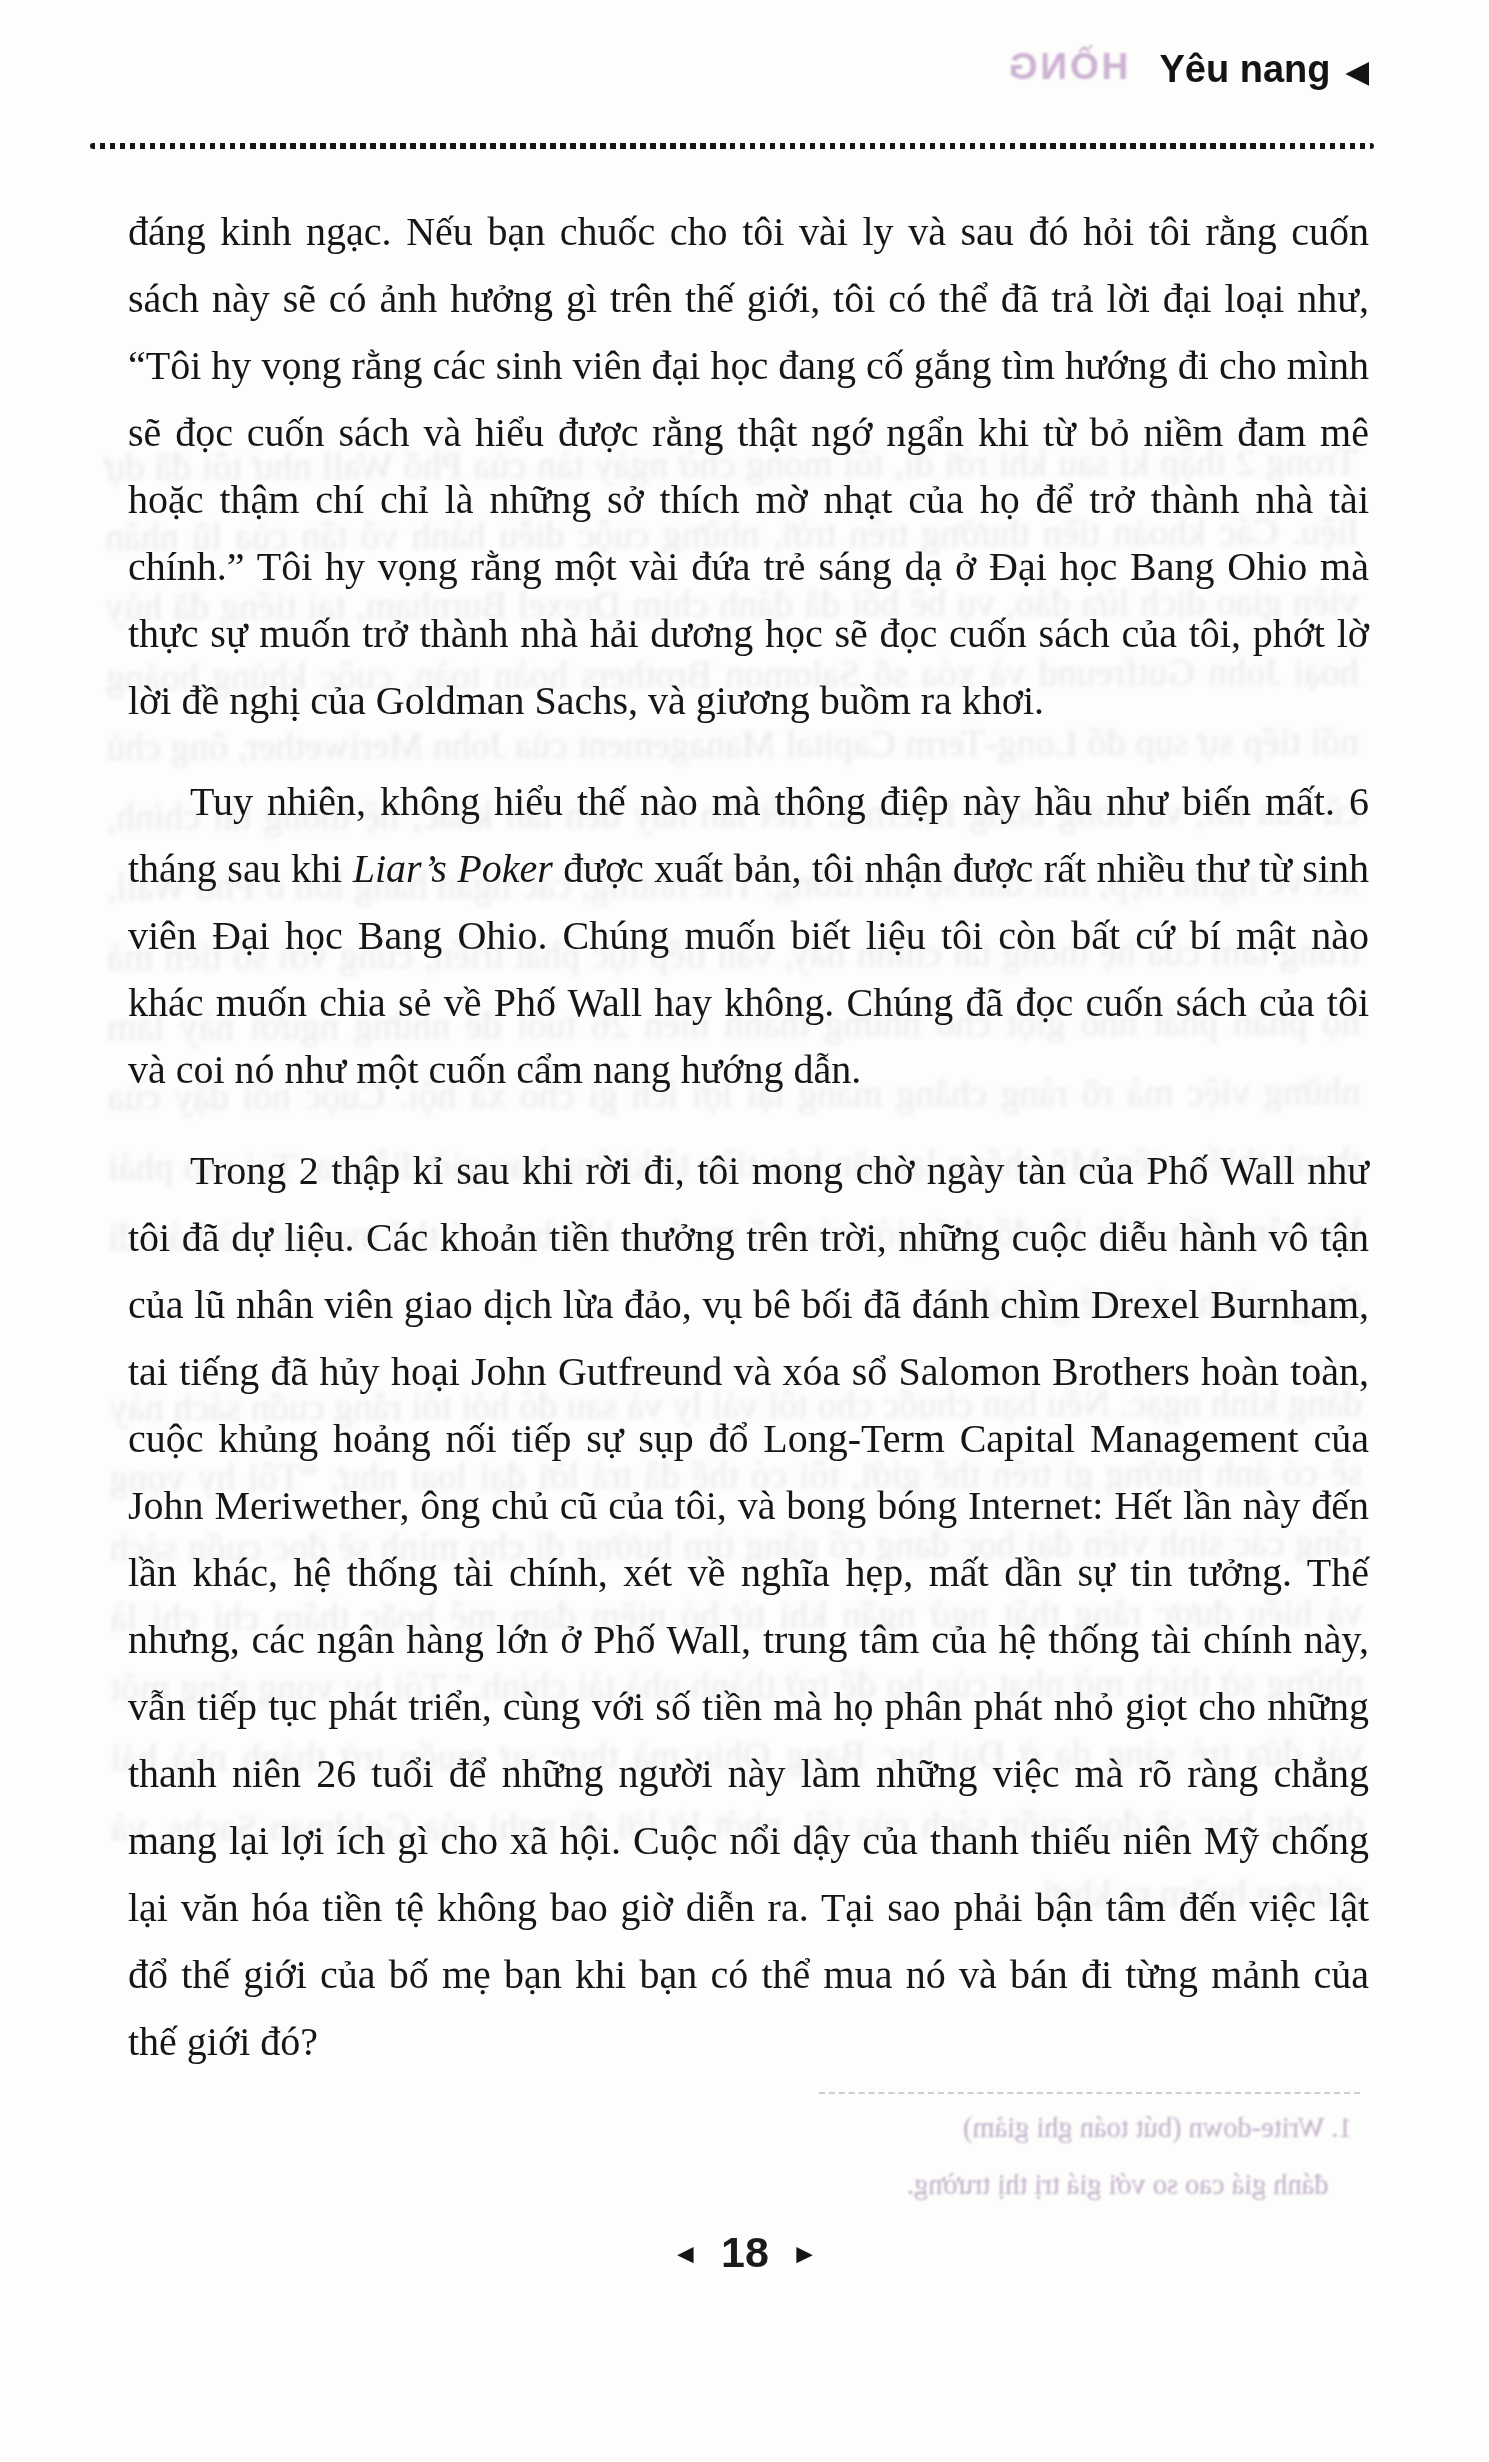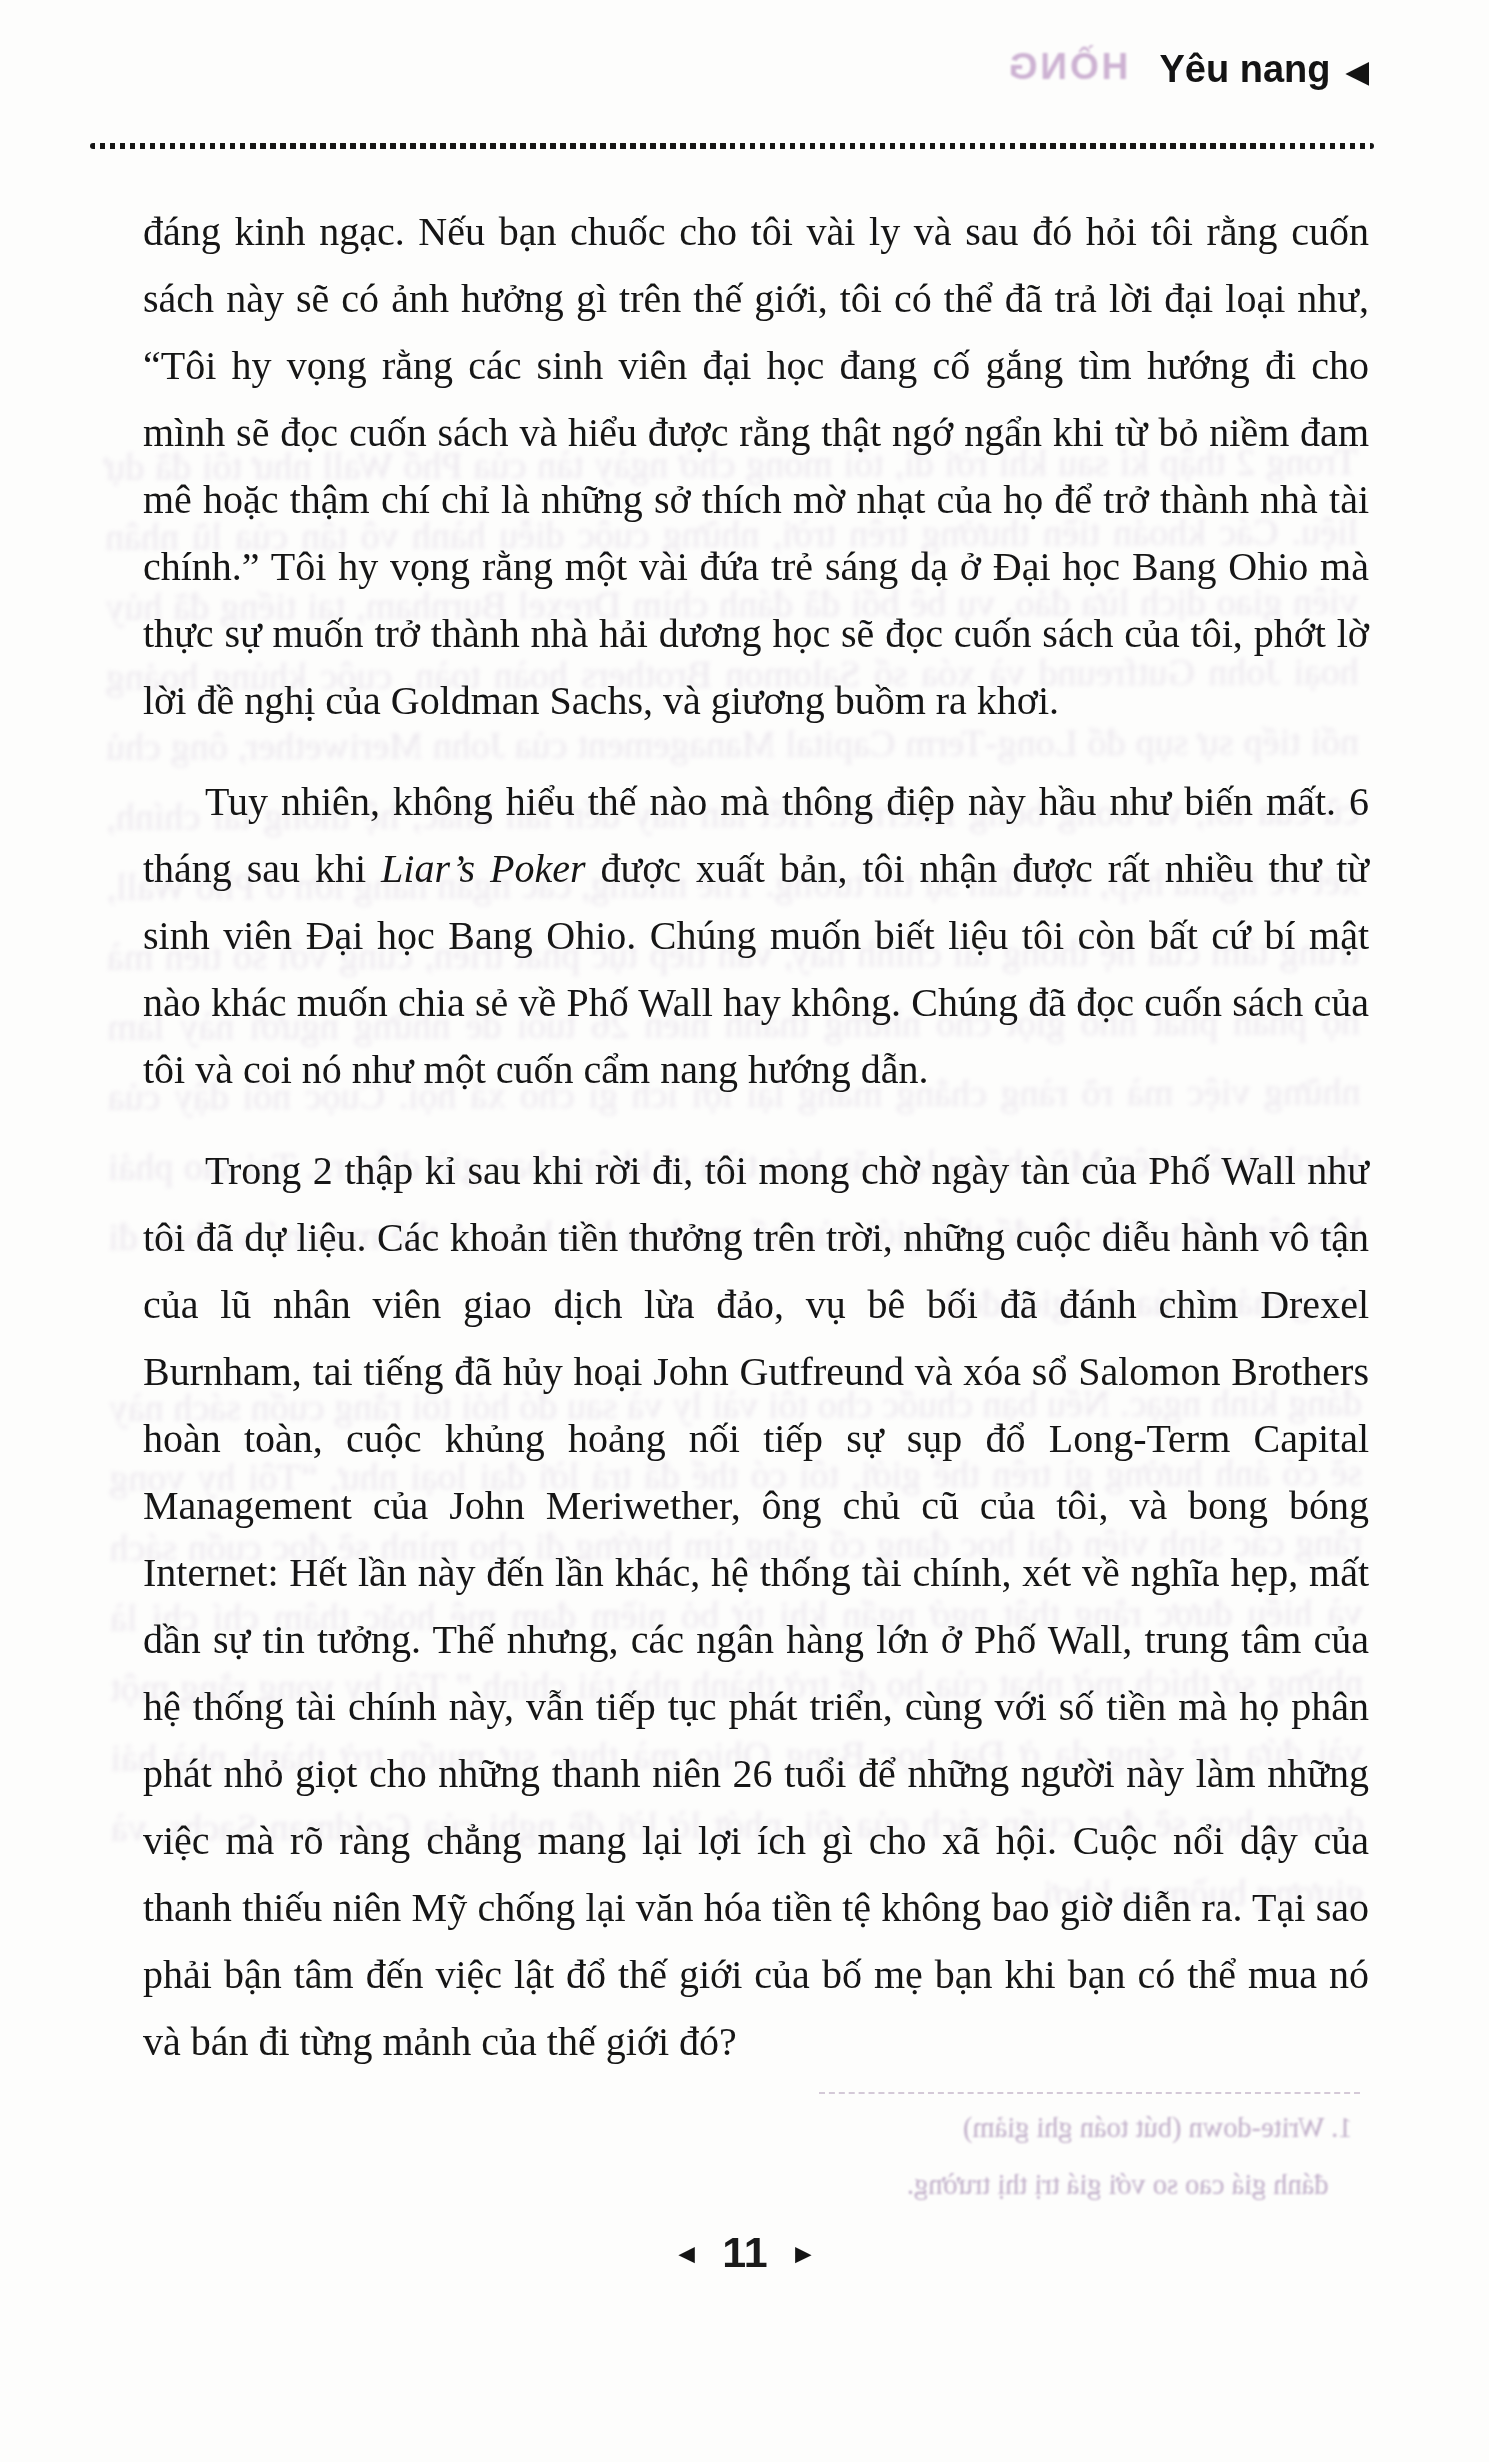--- a/index.html
+++ b/index.html
@@ -65,21 +65,21 @@
     font-size:31px; line-height:1; color:#141414;
     transform:translateY(1.8px);
   }
   .dotted-rule {
     position:absolute; left:90px; right:116px; top:143px; height:6.4px;
     background:repeating-linear-gradient(90deg, #161616 0 5.5px, transparent 5.5px 10px);
     border-radius:3.7px;
     z-index:3;
   }
   .body-text {
-    position:absolute; left:143px; right:121px; top:198px;
+    position:absolute; left:128px; right:121px; top:198px;
     font-size:40px; line-height:67px;
     text-align:justify;
     z-index:2;
   }
   .body-text p { margin:0; }
   .body-text p.spaced { margin-top:34px; }
   .body-text p.indented { text-indent:62px; }
   .book-title-italic { font-style:italic;margin-top:34px; }
 
   .footer {
@@ -118,18 +118,18 @@
   <div class="dotted-rule"></div>
 
   <div class="body-text">
     <p>đáng kinh ngạc. Nếu bạn chuốc cho tôi vài ly và sau đó hỏi tôi rằng cuốn sách này sẽ có ảnh hưởng gì trên thế giới, tôi có thể đã trả lời đại loại như, “Tôi hy vọng rằng các sinh viên đại học đang cố gắng tìm hướng đi cho mình sẽ đọc cuốn sách và hiểu được rằng thật ngớ ngẩn khi từ bỏ niềm đam mê hoặc thậm chí chỉ là những sở thích mờ nhạt của họ để trở thành nhà tài chính.” Tôi hy vọng rằng một vài đứa trẻ sáng dạ ở Đại học Bang Ohio mà thực sự muốn trở thành nhà hải dương học sẽ đọc cuốn sách của tôi, phớt lờ lời đề nghị của Goldman Sachs, và giương buồm ra khơi.</p>
     <p class="spaced indented"><span>Tuy nhiên, không hiểu thế nào mà thông điệp này hầu như biến mất. 6 tháng sau khi </span><span class="book-title-italic">Liar’s Poker</span><span> được xuất bản, tôi nhận được rất nhiều thư từ sinh viên Đại học Bang Ohio. Chúng muốn biết liệu tôi còn bất cứ bí mật nào khác muốn chia sẻ về Phố Wall hay không. Chúng đã đọc cuốn sách của tôi và coi nó như một cuốn cẩm nang hướng dẫn.</span></p>
     <p class="spaced indented">Trong 2 thập kỉ sau khi rời đi, tôi mong chờ ngày tàn của Phố Wall như tôi đã dự liệu. Các khoản tiền thưởng trên trời, những cuộc diễu hành vô tận của lũ nhân viên giao dịch lừa đảo, vụ bê bối đã đánh chìm Drexel Burnham, tai tiếng đã hủy hoại John Gutfreund và xóa sổ Salomon Brothers hoàn toàn, cuộc khủng hoảng nối tiếp sự sụp đổ Long-Term Capital Management của John Meriwether, ông chủ cũ của tôi, và bong bóng Internet: Hết lần này đến lần khác, hệ thống tài chính, xét về nghĩa hẹp, mất dần sự tin tưởng. Thế nhưng, các ngân hàng lớn ở Phố Wall, trung tâm của hệ thống tài chính này, vẫn tiếp tục phát triển, cùng với số tiền mà họ phân phát nhỏ giọt cho những thanh niên 26 tuổi để những người này làm những việc mà rõ ràng chẳng mang lại lợi ích gì cho xã hội. Cuộc nổi dậy của thanh thiếu niên Mỹ chống lại văn hóa tiền tệ không bao giờ diễn ra. Tại sao phải bận tâm đến việc lật đổ thế giới của bố mẹ bạn khi bạn có thể mua nó và bán đi từng mảnh của thế giới đó?</p>
   </div>
 
   <div class="footer">
     <span class="pg-arrow">◄</span>
-    <span class="page-number">11</span>
+    <span class="page-number">18</span>
     <span class="pg-arrow">►</span>
   </div>
 
 </div>
 
 
 </body></html>

